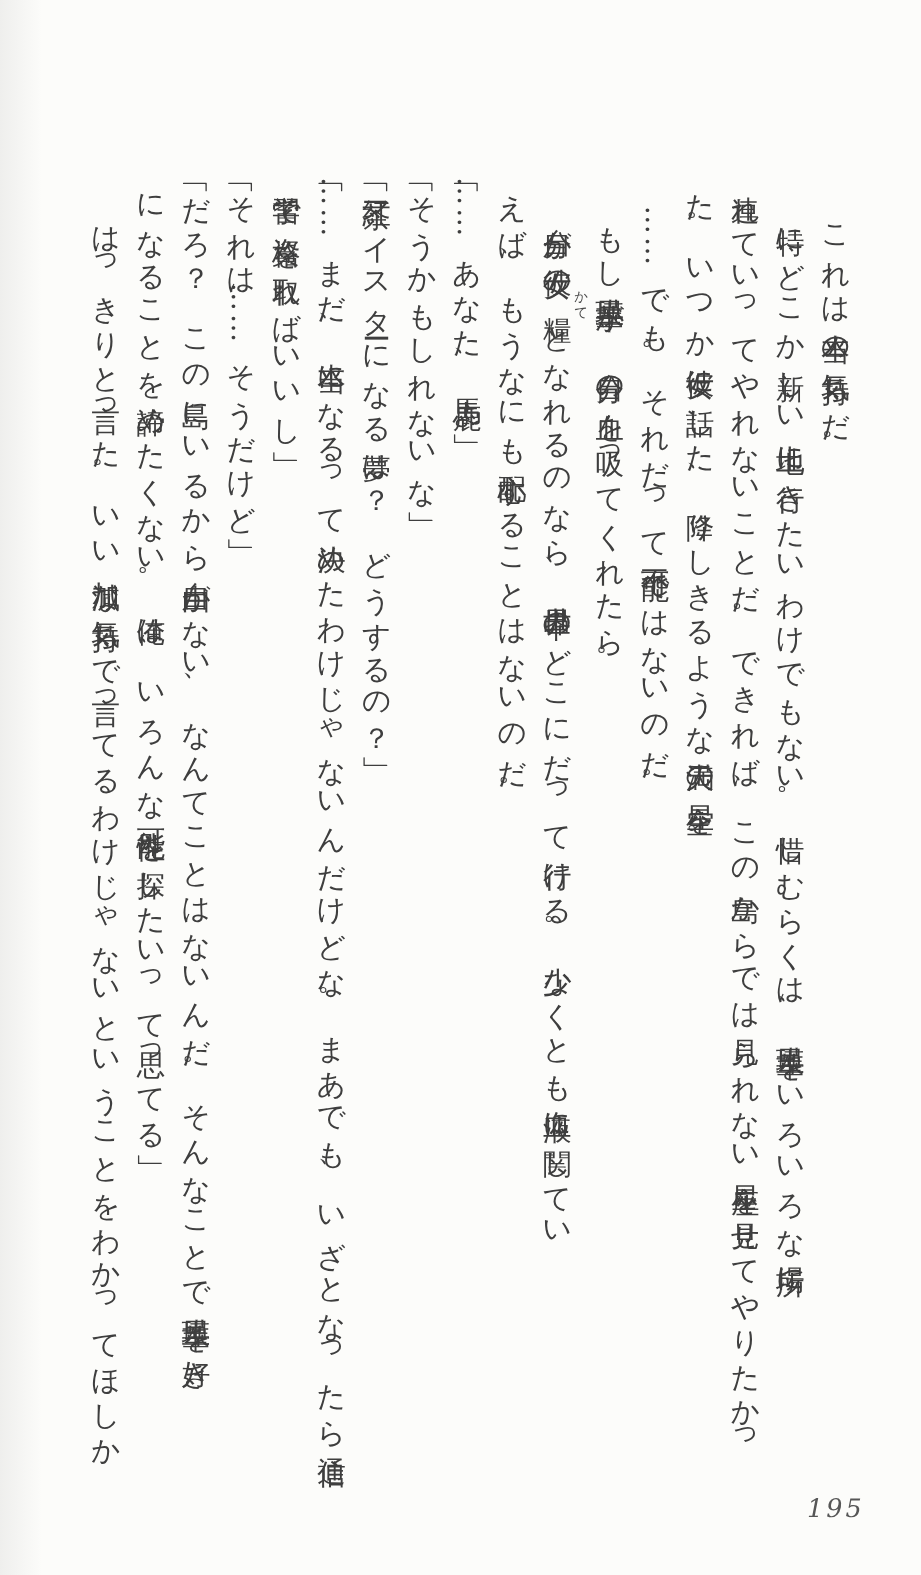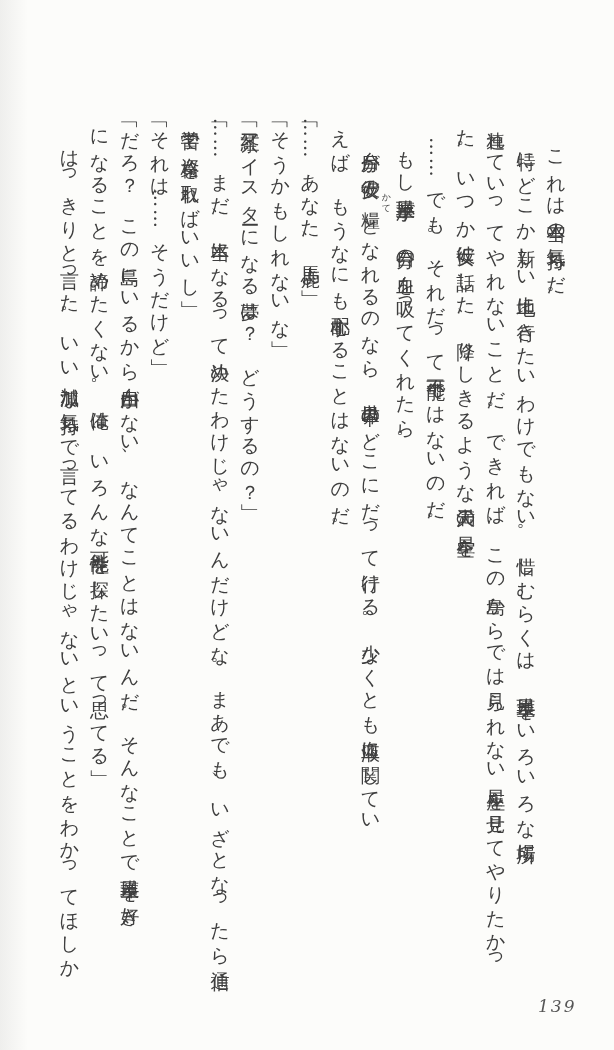--- a/index.html
+++ b/index.html
@@ -83,14 +83,14 @@
       <p class="line">「……あなた、馬鹿よ」</p>
       <p class="line">「そうかもしれないな」</p>
       <p class="line">「紅茶マイスターになる夢は？　どうするの？」</p>
       <p class="line">「……まだ、本当になるって決めたわけじゃないんだけどな。まあでも、いざとなったら通信</p>
       <p class="line">学習で資格を取ればいいし」</p>
       <p class="line">「それは……そうだけど」</p>
       <p class="line">「だろ？　この島にいるから自由がない、なんてことはないんだ。そんなことで瑛里華を好き</p>
       <p class="line">になることを諦めたくない。俺は、いろんな可能性を探したいって思ってる」</p>
       <p class="line indent">はっきりと言った。いい加減な気持ちで言ってるわけじゃないということをわかってほしか</p>
     </div>
-  <div class="folio" style="color: rgb(86, 86, 86);">139</div>
+  <div class="folio" style="color: rgb(86, 86, 86);">195</div>
 </div>
 
 </body></html>

